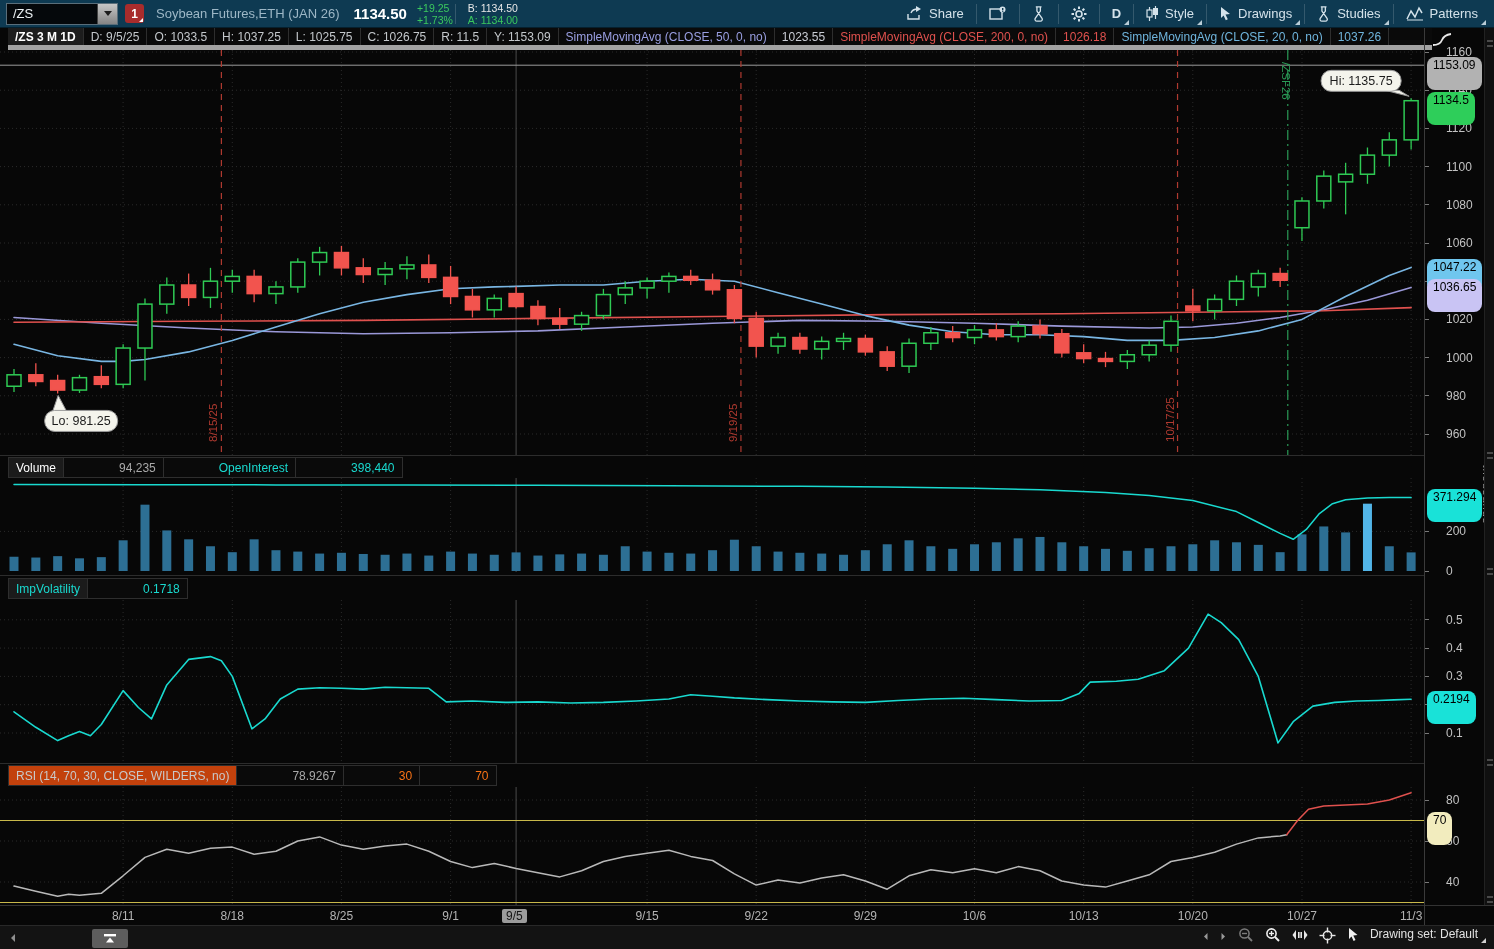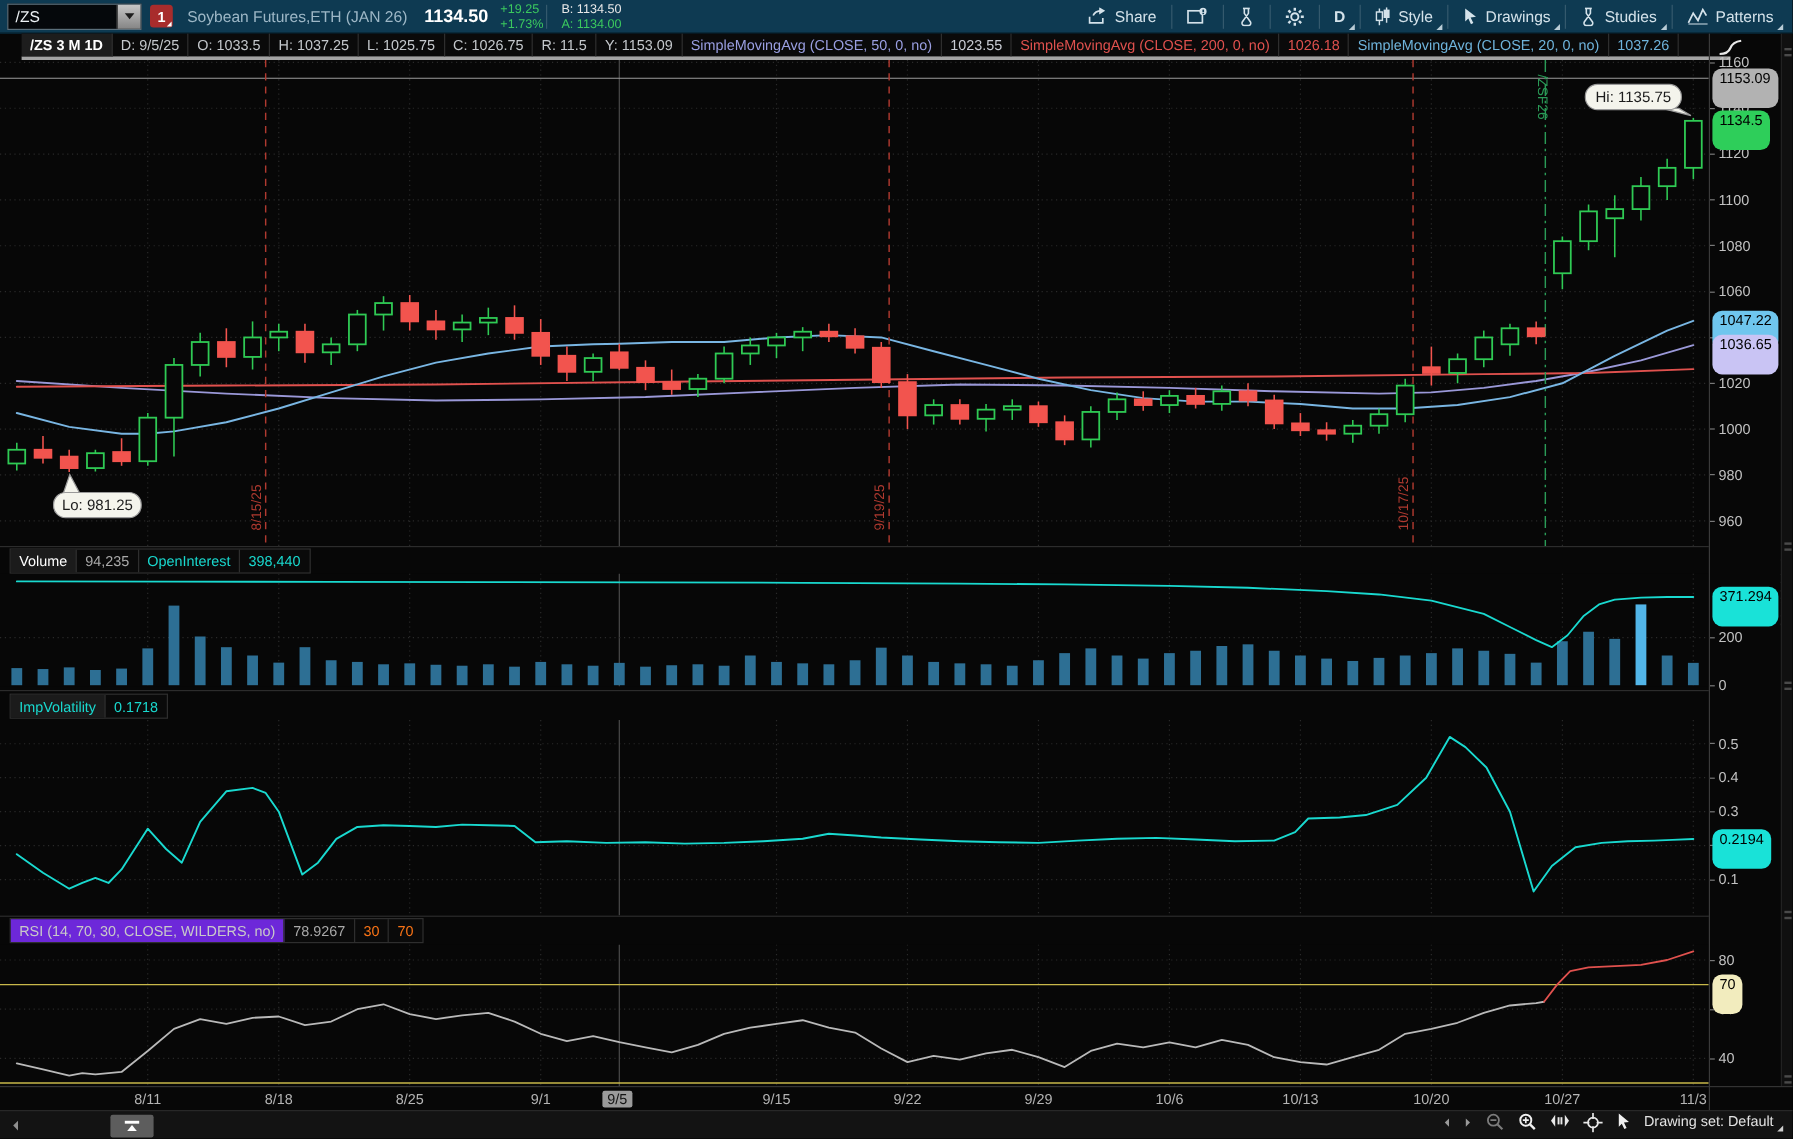--- a/index.html
+++ b/index.html
@@ -22,37 +22,37 @@
   .ba-col{display:flex;flex-direction:column;font-size:10.5px;line-height:12px;margin-left:10px;}
   .ba-col .bid{color:#e8e8e8;}
   .ba-col .ask{color:#3bc95e;}
   .vsep{width:1px;height:20px;background:rgba(255,255,255,.16);margin:0 2px;flex:none;}
   .tb-right{margin-left:auto;display:flex;align-items:center;height:100%;}
   .tbtn{display:flex;align-items:center;gap:6px;color:#d4e2ea;font-size:13px;padding:0 10px;height:28px;
         position:relative;background:none;border:none;font-family:inherit;white-space:nowrap;}
   .tbtn svg{flex:none;}
   .corner{position:absolute;right:2px;bottom:3px;width:0;height:0;border-left:5px solid transparent;border-bottom:5px solid #b9ccd6;}
   
-  .chart-header{position:absolute;top:28px;left:18px;width:1424px;height:22px;background:#0a0a0a;display:flex;border-bottom:3px solid #a3a3a3;}
+  .chart-header{position:absolute;top:28px;left:8px;width:1424px;height:22px;background:#0a0a0a;display:flex;border-bottom:5px solid #a3a3a3;}
   .hcell{font-size:12px;color:#c4c8cc;padding:0 7px;display:flex;align-items:center;border-right:1px solid #2e2e2e;white-space:nowrap;}
   .hcell.sym{color:#fff;font-weight:bold;background:#1d1d1d;}
   .axis-chart-icon{position:absolute;top:31px;left:1432px;z-index:5;}
   
   .stack{position:absolute;top:0;left:0;}
   .panel-svg{position:absolute;left:0;background:#070707;display:block;}
   .pdiv{position:absolute;left:0;width:1424px;height:1px;background:#2c2c2c;z-index:2;}
-  .phead{position:absolute;left:8px;height:21px;display:flex;z-index:3;background:#0a0a0a;border:1px solid #2e2e2e;}
+  .phead{position:absolute;left:8px;height:21px;display:flex;z-index:3;background:#0a0a0a;border:1px solid #2e2e2e;gap:48px;}
   .pcell{font-size:12px;padding:0 7px;display:flex;align-items:center;border-right:1px solid #2e2e2e;white-space:nowrap;color:#c4c8cc;}
   .pcell:last-child{border-right:none;}
   .pcell.first{color:#fff;background:#1b1b1b;}
   .pcell.dim{color:#a9a9a9;}
   .pcell.cyan{color:#19d9cf;}
   .pcell.yellow{color:#f97316;}
   .axis-border{position:absolute;left:1424px;top:28px;width:1px;height:897px;background:#3a3a3a;z-index:4;}
-  .axis-tick{position:absolute;left:1425px;color:#c2c2c2;font-size:12px;height:16px;display:flex;align-items:center;gap:3px;z-index:3;}
+  .axis-tick{position:absolute;left:1425px;color:#c2c2c2;font-size:12px;height:16px;display:flex;align-items:center;gap:17px;z-index:3;}
   .axis-tick i{width:4px;height:1px;background:#787878;display:inline-block;}
   .bubble{position:absolute;left:1427px;font-size:12px;color:#000;padding:0 6px;border-radius:8px;height:33px;line-height:17px;z-index:5;white-space:nowrap;}
   .thousands{position:absolute;left:1481px;top:457px;height:130px;writing-mode:vertical-rl;
              color:#9a9a9a;font-size:11px;z-index:3;letter-spacing:1px;}
   .rstrip{position:absolute;left:1484px;top:28px;width:10px;height:877px;background:#101010;border-left:1px solid #222;z-index:4;}
   .grip{position:absolute;left:2px;width:6px;height:2px;background:#4a4a4a;}
   
   .date-axis{position:absolute;left:0;top:905px;width:1494px;height:20px;background:#070707;border-top:1px solid #333;z-index:3;}
   .date-label{position:absolute;top:3px;color:#b4b4b4;font-size:12px;width:48px;margin-left:-24px;text-align:center;}
   .date-label.hl{width:auto;margin-left:-14px;background:#9b9b9b;color:#141414;border-radius:2px;padding:0 4px;}
@@ -619,21 +619,21 @@
         <line x1="974.5" y1="0" x2="974.5" y2="163" stroke="#2a2a2a" stroke-width="1" stroke-dasharray="1 3"></line>
         <line x1="1083.7" y1="0" x2="1083.7" y2="163" stroke="#2a2a2a" stroke-width="1" stroke-dasharray="1 3"></line>
         <line x1="1192.8" y1="0" x2="1192.8" y2="163" stroke="#2a2a2a" stroke-width="1" stroke-dasharray="1 3"></line>
         <line x1="1302.0" y1="0" x2="1302.0" y2="163" stroke="#2a2a2a" stroke-width="1" stroke-dasharray="1 3"></line>
         <line x1="1411.1" y1="0" x2="1411.1" y2="163" stroke="#2a2a2a" stroke-width="1" stroke-dasharray="1 3"></line>
         <polyline points="14.0,111.8 35.8,127.3 57.7,140.6 68.6,135.8 79.5,131.6 90.4,135.8 101.3,124.5 123.1,90.6 138.4,107.5 151.5,118.9 166.8,84.9 188.6,59.4 210.5,56.6 221.4,60.8 232.3,76.4 251.9,128.8 265.0,118.9 280.3,99.0 297.8,89.1 319.6,87.7 341.4,88.3 363.3,89.1 385.1,87.2 406.9,87.7 428.8,88.3 446.2,101.9 472.4,101.0 505.2,102.4 537.9,101.9 570.7,103.0 603.4,102.4 636.2,101.0 668.9,99.0 690.7,94.8 712.6,96.2 734.4,97.9 767.1,99.6 799.9,101.0 832.6,101.9 865.4,102.4 898.1,100.5 930.9,99.0 963.6,98.2 996.3,99.6 1029.1,101.0 1061.8,100.5 1079.3,93.4 1090.2,82.1 1116.4,81.2 1138.2,79.2 1164.4,70.7 1188.5,48.1 1208.1,14.1 1221.2,22.6 1238.7,39.6 1258.3,76.4 1278.0,142.9 1293.2,121.7 1312.9,106.1 1334.7,102.4 1356.5,101.0 1378.4,100.5 1393.7,99.9 1411.1,99.2" fill="none" stroke="#19d9cf" stroke-width="1.6" stroke-linejoin="round" stroke-linecap="round"></polyline>
       </svg>
     <div class="pdiv" style="top:763px"></div>
 
     <div class="phead" style="top:765px">
-      <span class="pcell dim first" style="background:#6d28d9;color:#c9c9c9">RSI (14, 70, 30, CLOSE, WILDERS, no)</span>
+      <span class="pcell dim first" style="background:#c2410c;color:#c9c9c9">RSI (14, 70, 30, CLOSE, WILDERS, no)</span>
       <span class="pcell dim">78.9267</span>
       <span class="pcell yellow">30</span>
       <span class="pcell yellow">70</span>
     </div>
     <svg id="rsiSvg" class="panel-svg" style="top:787px" width="1424" height="118">
         <line x1="0" y1="13" x2="1424" y2="13" stroke="#2a2a2a" stroke-width="1" stroke-dasharray="1 3"></line>
         <line x1="0" y1="54" x2="1424" y2="54" stroke="#2a2a2a" stroke-width="1" stroke-dasharray="1 3"></line>
         <line x1="0" y1="95" x2="1424" y2="95" stroke="#2a2a2a" stroke-width="1" stroke-dasharray="1 3"></line>
         <line x1="123.1" y1="0" x2="123.1" y2="118" stroke="#2a2a2a" stroke-width="1" stroke-dasharray="1 3"></line>
         <line x1="232.3" y1="0" x2="232.3" y2="118" stroke="#2a2a2a" stroke-width="1" stroke-dasharray="1 3"></line>

